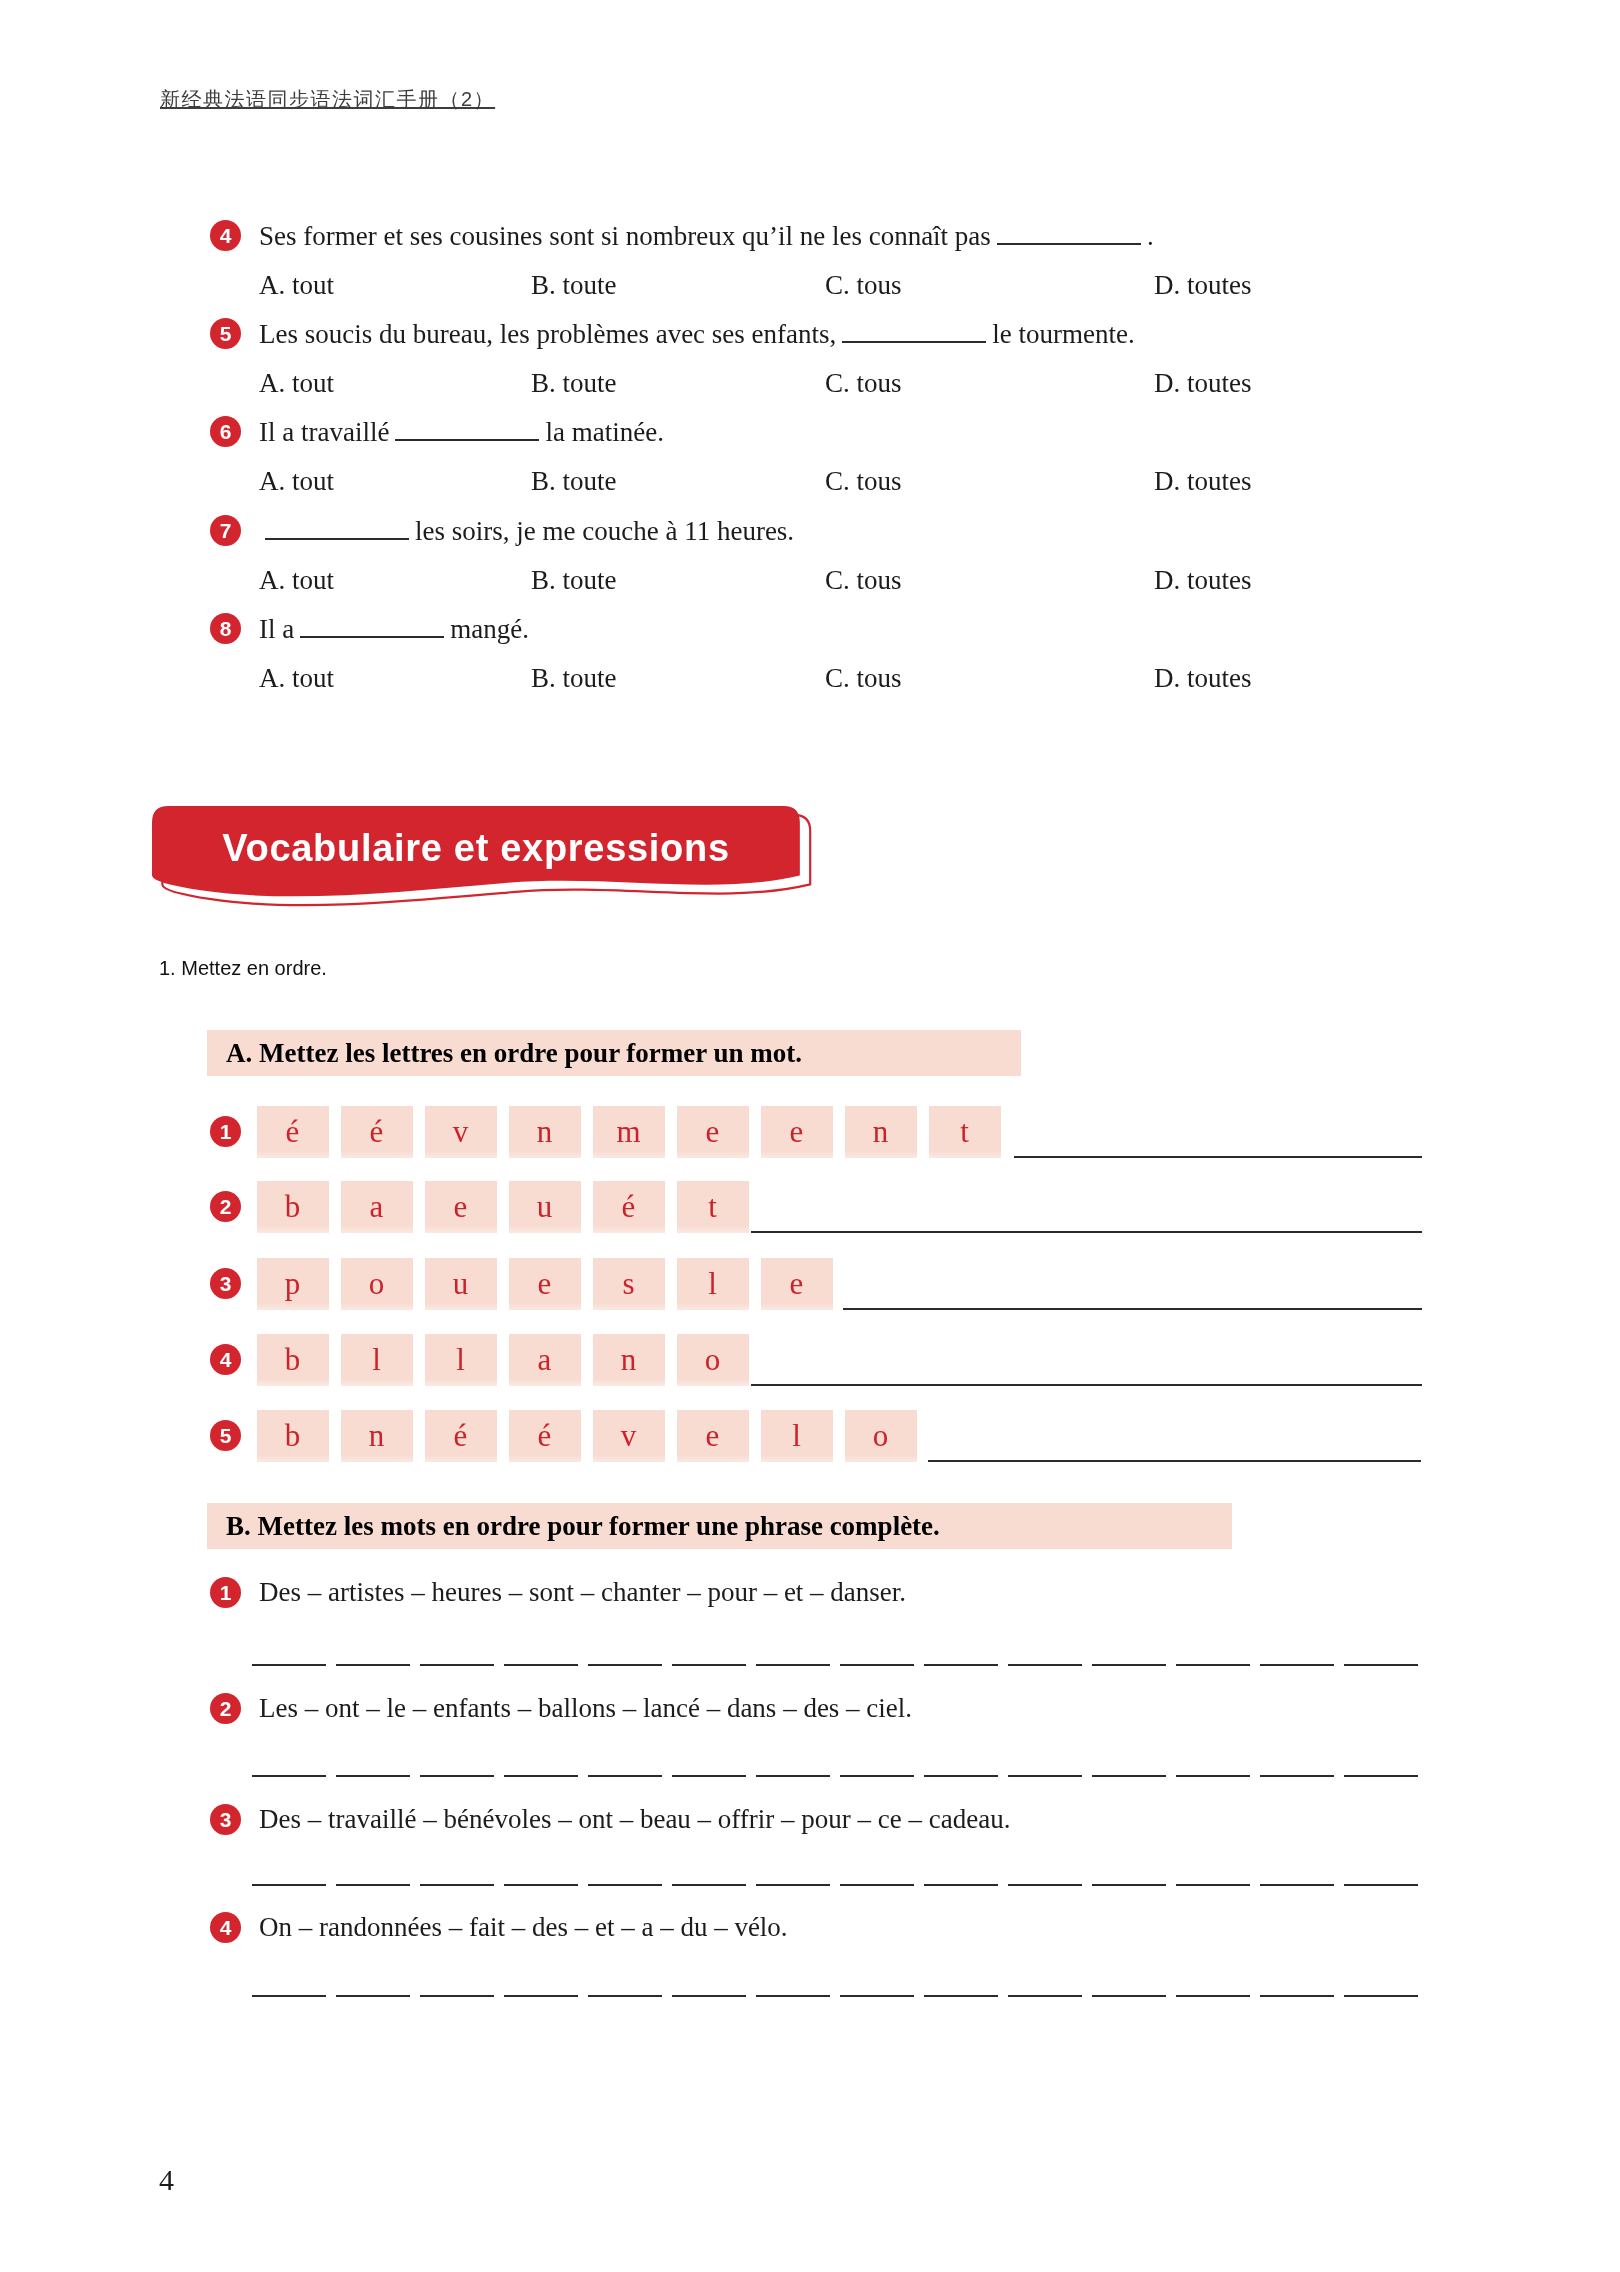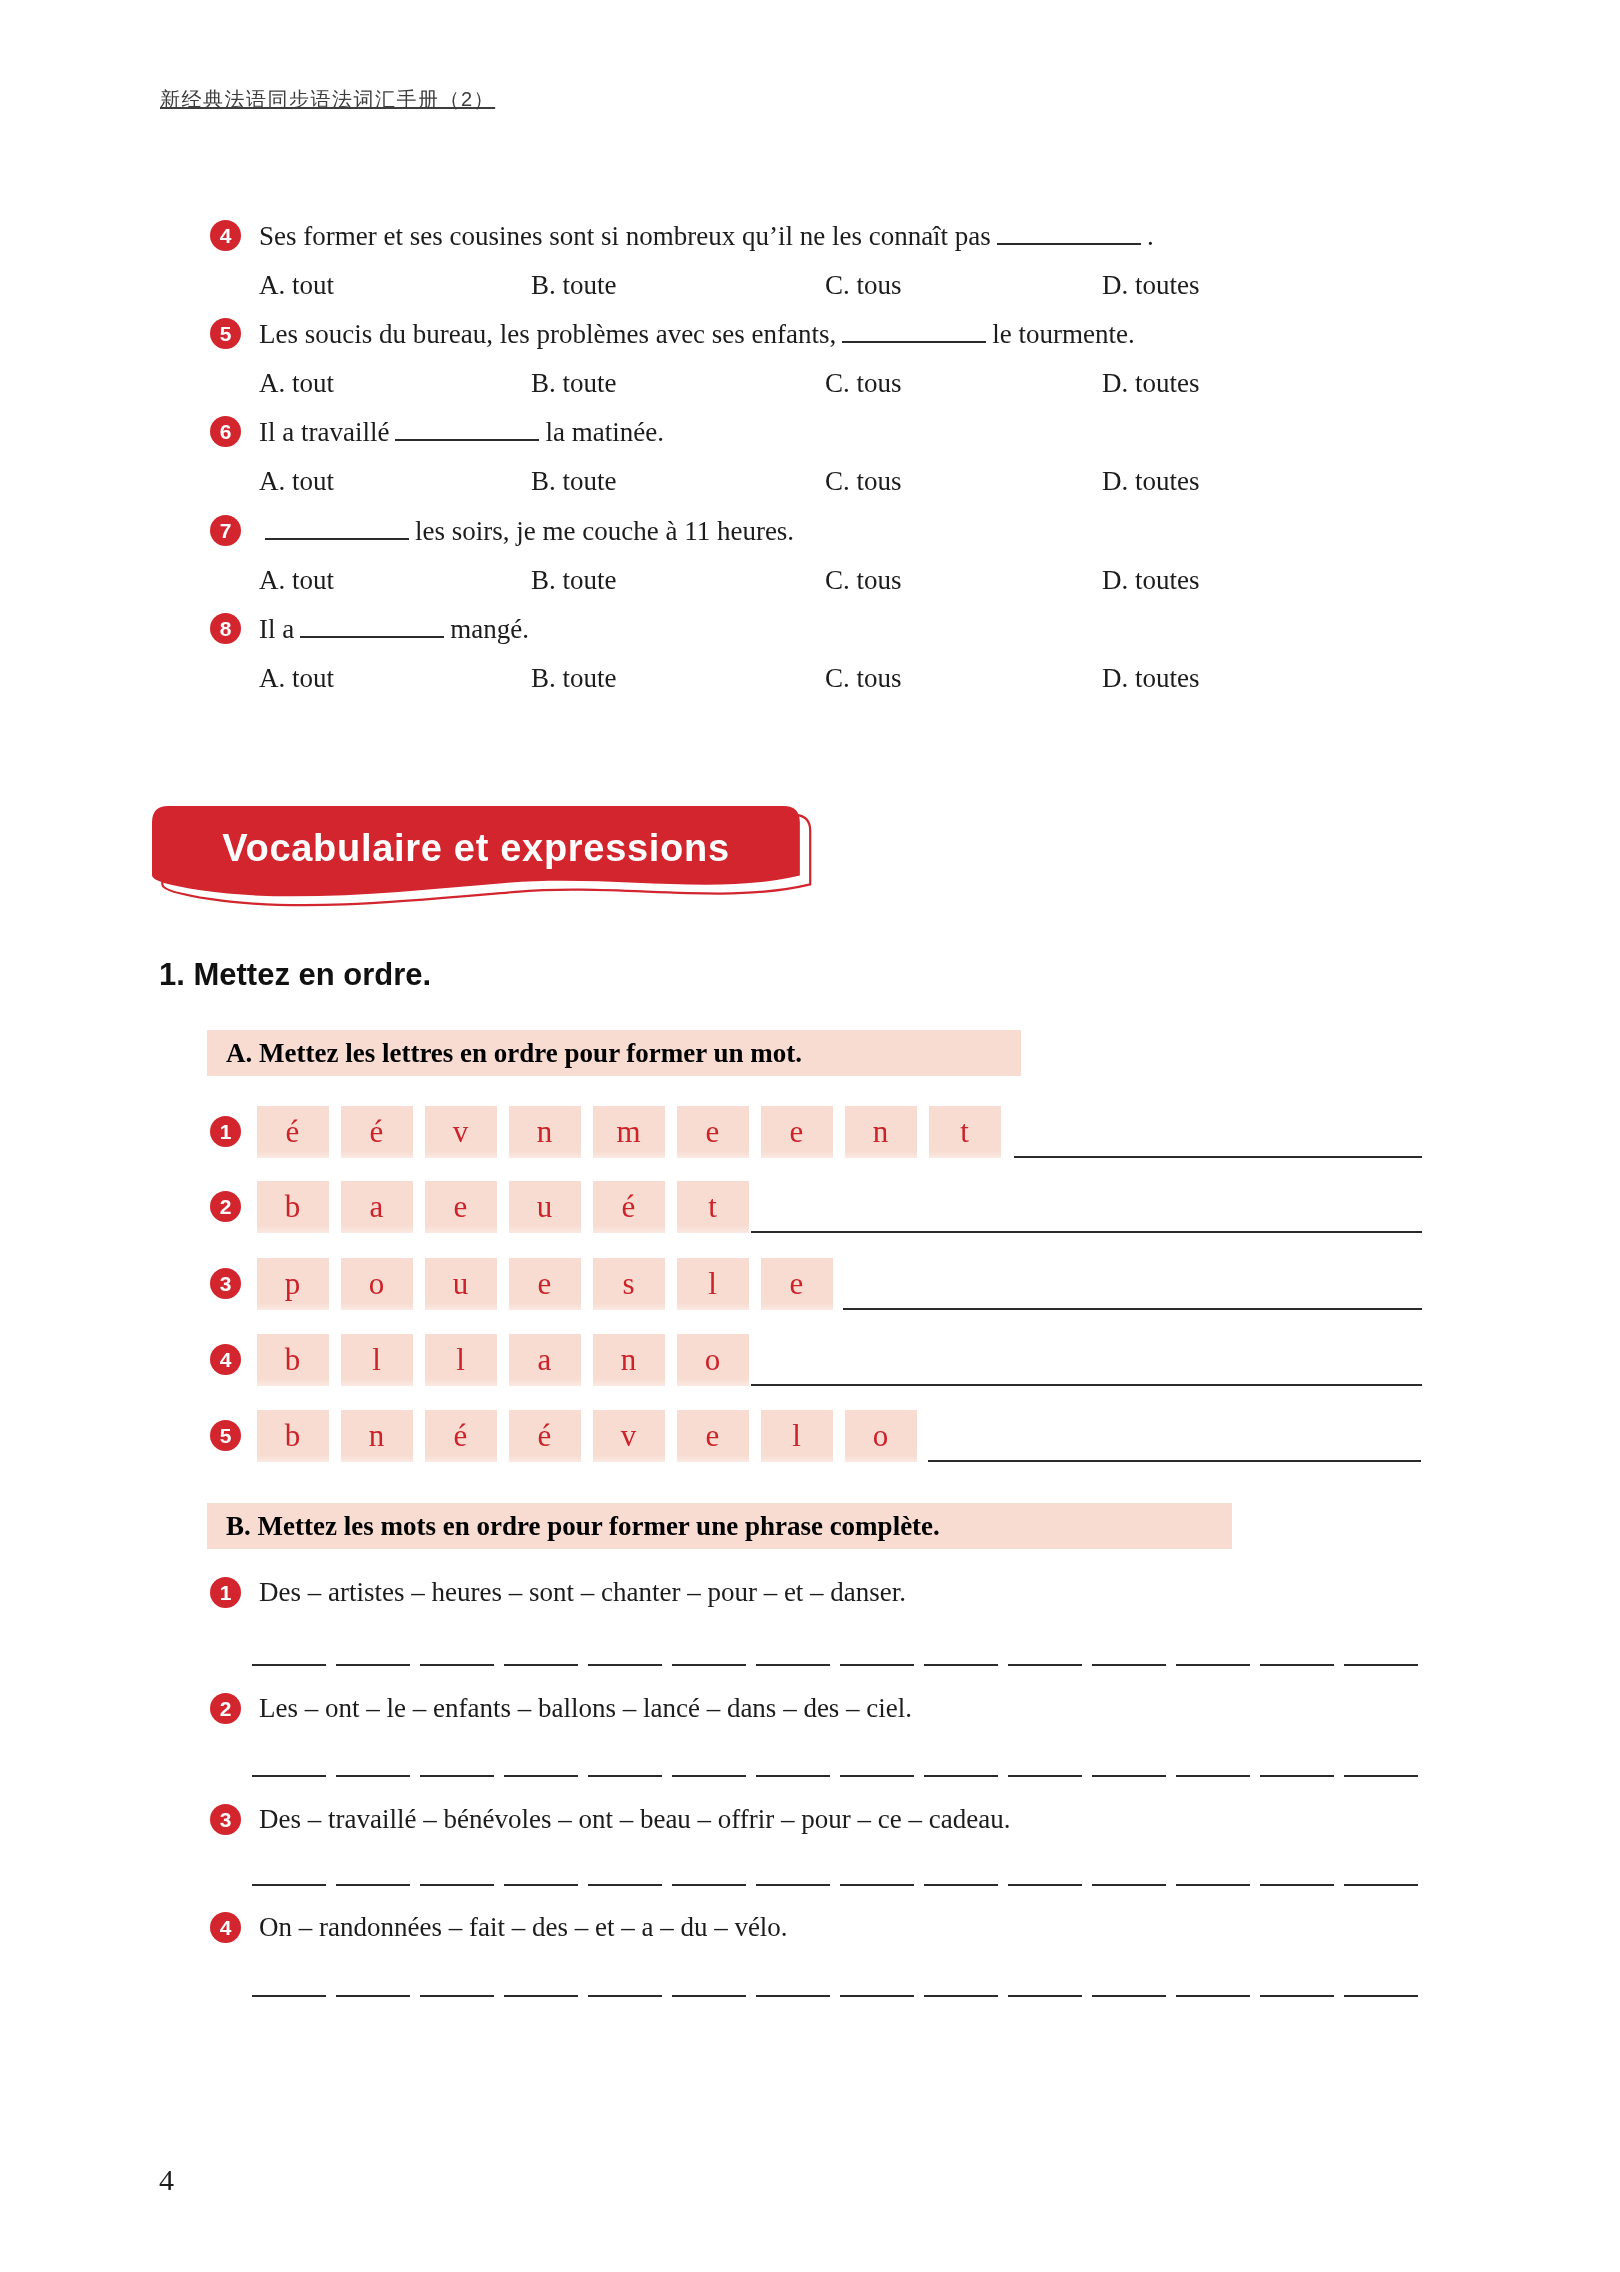--- a/index.html
+++ b/index.html
@@ -20,33 +20,33 @@
   
   .mcq-item{position:absolute;left:210px;width:1272px;}
   .mcq-line{display:flex;align-items:center;gap:18px;font-size:27px;}
   .sent{white-space:nowrap;}
   .blank{
     display:inline-block;width:144px;height:24px;margin:0 6px;
     border-bottom:2.2px solid #2b2b2b;vertical-align:baseline;
   }
   .opts{position:relative;height:36px;margin-top:18px;font-size:27px;}
   .opt{position:absolute;top:0;white-space:nowrap;}
-  .opt-a{left:49px}.opt-b{left:321px}.opt-c{left:615px}.opt-d{left:892px}
+  .opt-a{left:49px}.opt-b{left:321px}.opt-c{left:615px}.opt-d{left:944px}
   .t4{top:219px}.t5{top:317px}.t6{top:415px}.t7{top:514px}.t8{top:612px}
   
   .vocab-banner-svg{position:absolute;left:152px;top:806px;}
   .vocab-banner-text{
     position:absolute;left:152px;top:811px;width:648px;height:74px;
     display:flex;align-items:center;justify-content:center;
     font-family:"Liberation Sans",sans-serif;font-weight:bold;font-size:38px;color:#ffffff;
     letter-spacing:0.7px;
   }
   .section-heading{
     position:absolute;left:159px;top:957px;
-    font-family:"Liberation Sans",sans-serif;font-weight:bold;font-size:31px;color:#111111;
+    font-family:"Liberation Sans",sans-serif;font-weight:normal;font-size:20px;color:#111111;
   }
   .sub-banner{
     position:absolute;background:#f8dcd2;height:46px;box-sizing:border-box;
     display:flex;align-items:center;padding-left:19px;
     font-family:"Liberation Serif",serif;font-weight:bold;font-size:27px;color:#000000;
   }
   .banner-a{left:207px;top:1030px;width:814px;}
   .banner-b{left:207px;top:1503px;width:1025px;}
   
   .tile-row{position:absolute;left:210px;display:flex;width:1258px;}

